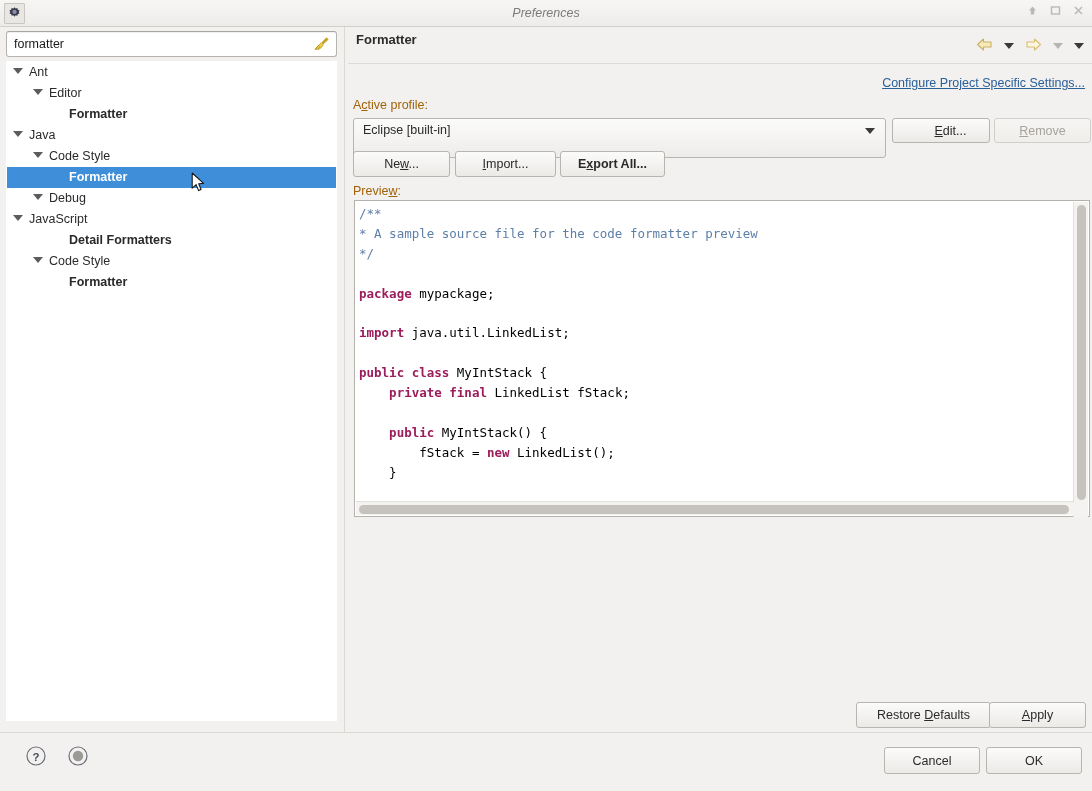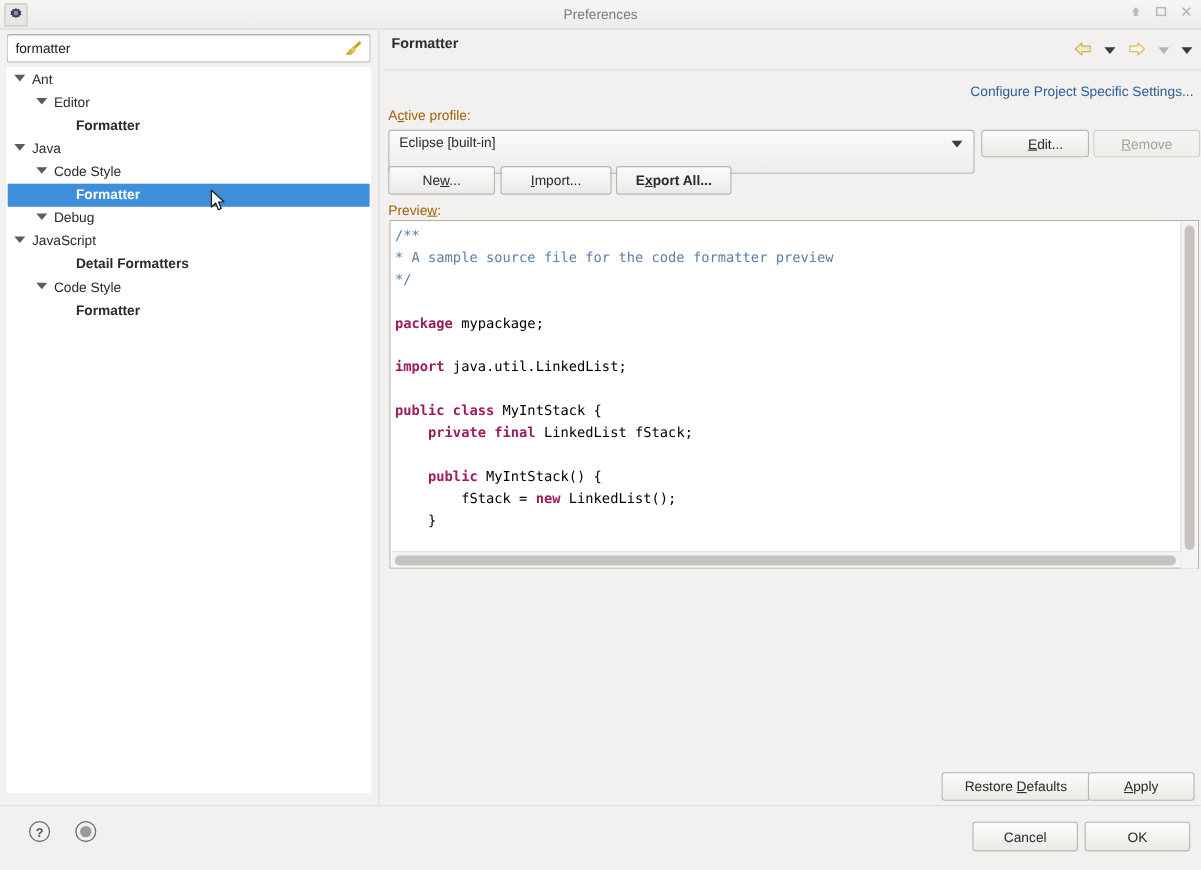--- a/index.html
+++ b/index.html
@@ -34,20 +34,21 @@
   }
   .title-text {
     position: absolute;
     left: 0; top: 0;
     width: 1092px;
     line-height: 26px;
     text-align: center;
     font-size: 12.5px;
     color: #7b7b79;
     font-weight: normal;
+    font-style: italic;
   }
   .app-icon {
     position: absolute;
     left: 4px; top: 3px;
     width: 21px; height: 21px;
     background: #e9e7e4;
     border: 1px solid #c9c6c1;
     box-sizing: border-box;
     border-radius: 1px;
   }
@@ -180,20 +181,21 @@
     position: absolute;
     left: 0; top: 36px;
     width: 744px; height: 1px;
     background: #dedbd6;
   }
   .config-link {
     position: absolute;
     right: 7px; top: 49px;
     font-size: 12.5px;
     color: #2a6099;
+    text-decoration: underline;
     cursor: pointer;
   }
   .lbl {
     position: absolute;
     font-size: 12.5px;
     color: #a16207;
   }
   .lbl-active { left: 5px; top: 71px; }
   .lbl-preview { left: 5px; top: 157px; }
   .mn { text-decoration: underline; }

